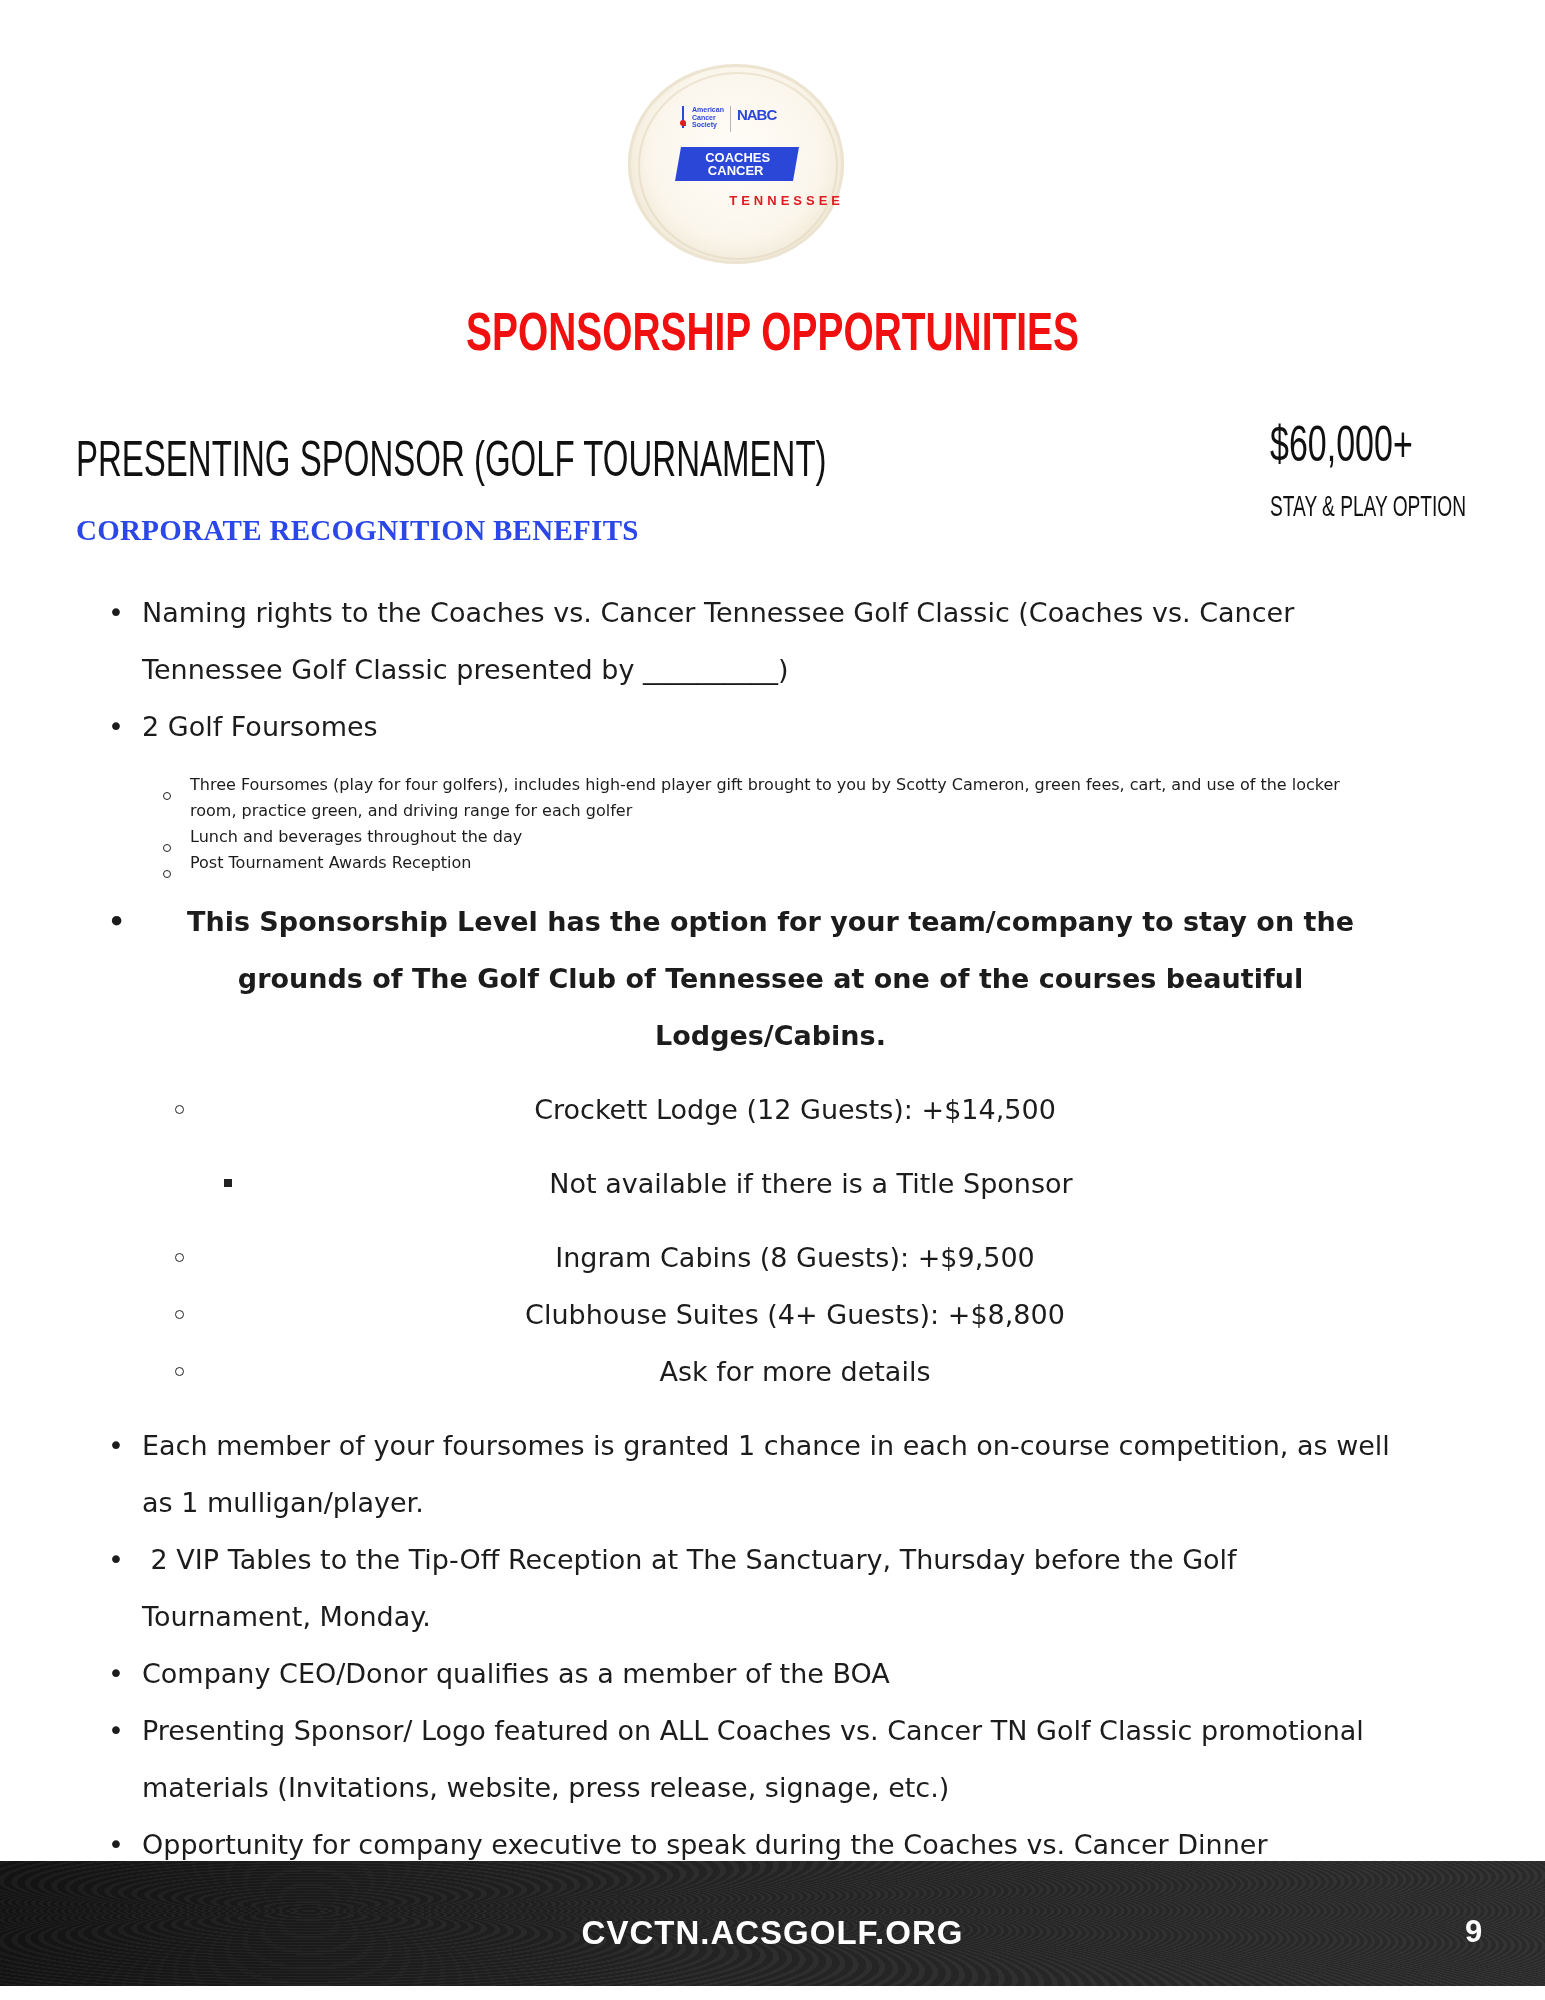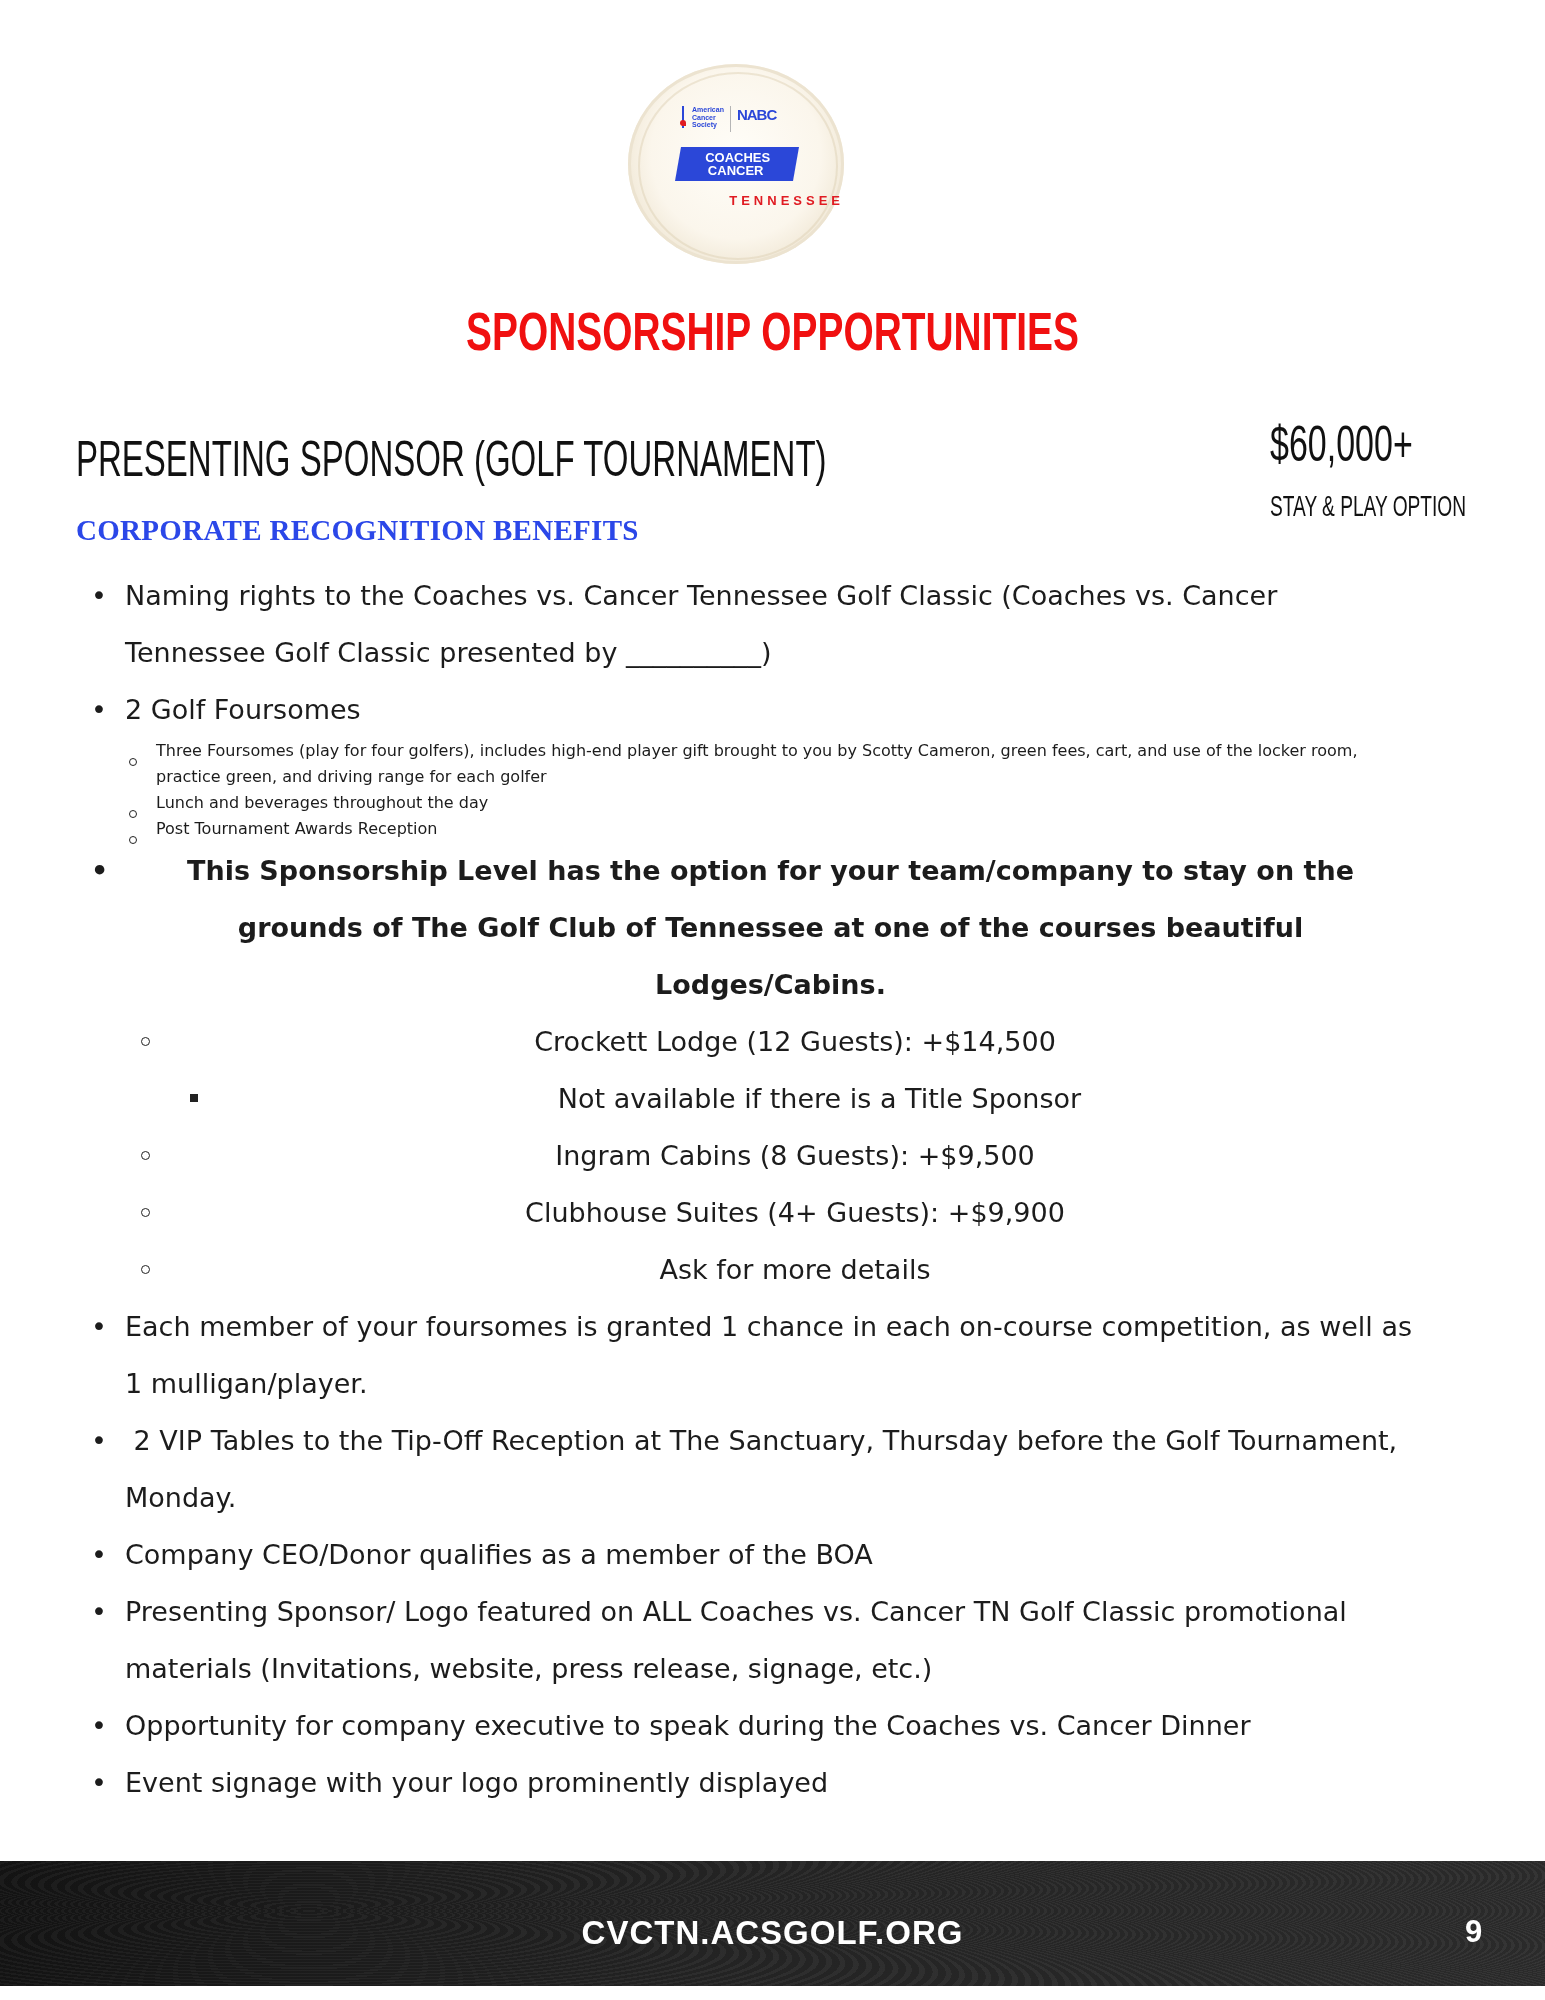--- a/index.html
+++ b/index.html
@@ -30,21 +30,21 @@
                 transform:scaleX(0.66); transform-origin:left top; white-space:nowrap; }
   .price { position:absolute; left:1270px; top:415px; font-family:"Liberation Sans", sans-serif; font-size:50px; color:#111;
            transform:scaleX(0.68); transform-origin:left top; white-space:nowrap; }
   .price-note { position:absolute; left:1270px; top:490px; font-family:"Liberation Sans", sans-serif; font-size:29px; color:#111;
                 transform:scaleX(0.66); transform-origin:left top; white-space:nowrap; }
   .section-title { position:absolute; left:76px; top:514px; font-family:Liberation Serif, serif; font-weight:bold; font-size:29px;
                    color:#2b47e8; letter-spacing:0.3px; }
 
   
   .benefits { position:absolute; left:76px; top:567px; width:1340px; }
-  ul { margin:0; padding:0; list-style:none; }
+  ul { margin:17px; padding:0; list-style:none; }
   .l1 > li { position:relative; padding-left:49px; font-size:27px; line-height:57px; color:#1c1c1c; }
   .l1 > li::before { content:"•"; position:absolute; left:15px; top:0; font-size:27px; }
   .l1 > li.bold { font-weight:bold;text-align:center; }
   .l2 > li { position:relative; padding-left:31px; font-size:16px; line-height:26px; font-weight:normal; }
   .l2 > li::before { content:""; position:absolute; left:4px; top:20px; width:6px; height:6px; border:1.5px solid #222; border-radius:50%; }
   .l2.big > li { padding-left:49px; font-size:27px; line-height:57px; }
   .l2.big > li::before { left:16px; top:24px; width:7px; height:7px; }
   .l3 > li { position:relative; padding-left:49px; font-size:27px; line-height:57px; }
   .l3 > li::before { content:""; position:absolute; left:16px; top:24px; width:8px; height:8px; background:#222; }
   .l3 { margin-left:0; }
@@ -100,21 +100,21 @@
       </ul>
     </li>
     <li class="bold"><span>This Sponsorship Level has the option for your team/company to stay on the grounds of The Golf Club of Tennessee at one of the courses beautiful Lodges/Cabins.</span>
       <ul class="l2 big" style="font-weight:normal;">
         <li><span>Crockett Lodge (12 Guests): +$14,500</span>
           <ul class="l3">
             <li>Not available if there is a Title Sponsor</li>
           </ul>
         </li>
         <li>Ingram Cabins (8 Guests): +$9,500</li>
-        <li>Clubhouse Suites (4+ Guests): +$9,900</li>
+        <li>Clubhouse Suites (4+ Guests): +$8,800</li>
         <li>Ask for more details</li>
       </ul>
     </li>
     <li>Each member of your foursomes is granted 1 chance in each on-course competition, as well as 1 mulligan/player.</li>
     <li style="white-space:pre-wrap;"> 2 VIP Tables to the Tip-Off Reception at The Sanctuary, Thursday before the Golf Tournament, Monday.</li>
     <li>Company CEO/Donor qualifies as a member of the BOA</li>
     <li>Presenting Sponsor/ Logo featured on ALL Coaches vs. Cancer TN Golf Classic promotional materials (Invitations, website, press release, signage, etc.)</li>
     <li>Opportunity for company executive to speak during the Coaches vs. Cancer Dinner</li>
     <li>Event signage with your logo prominently displayed</li>
   </ul>

